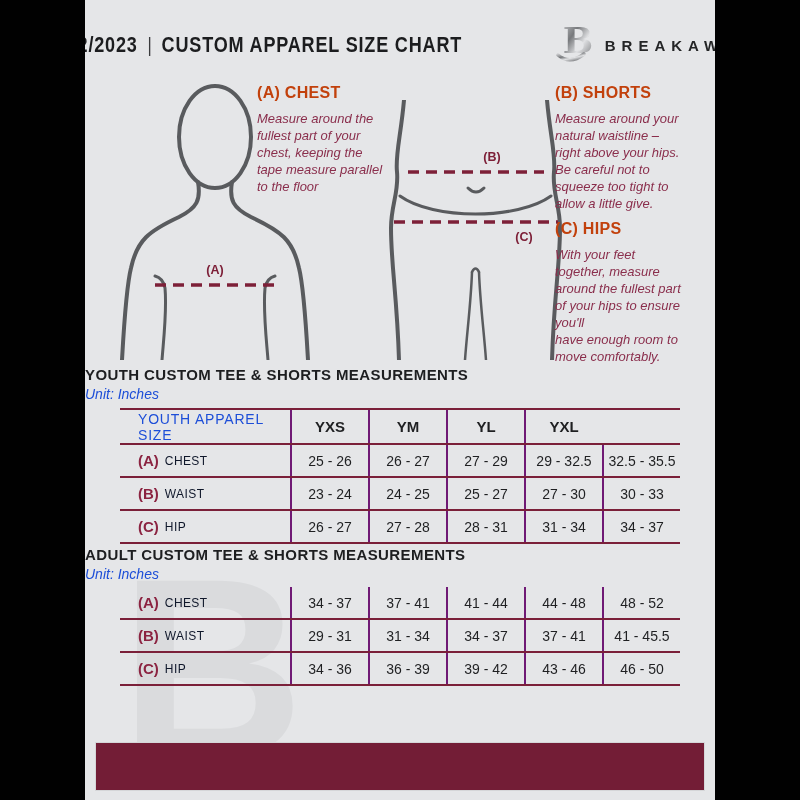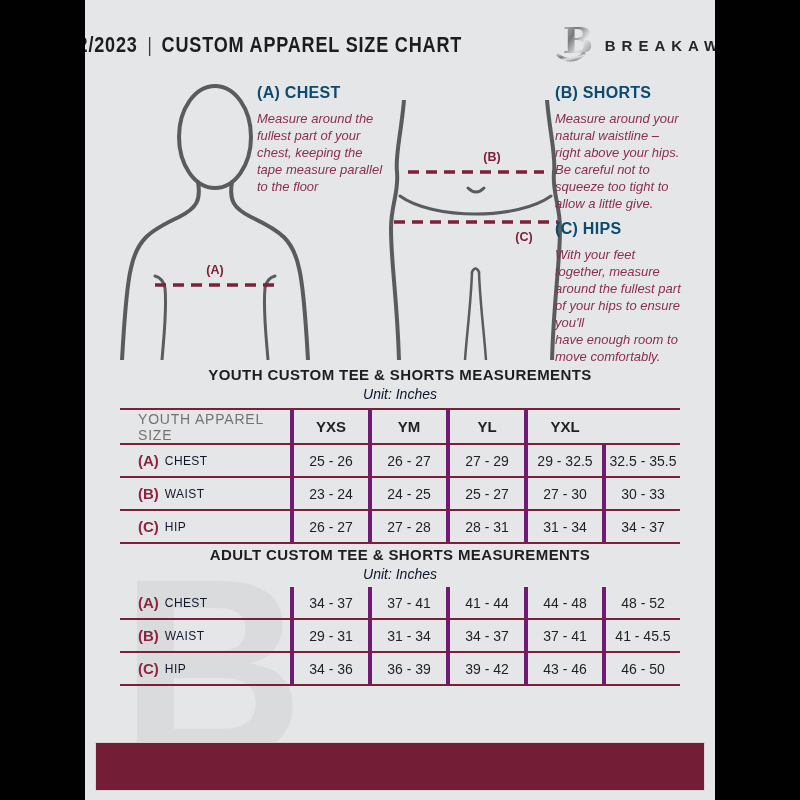--- a/index.html
+++ b/index.html
@@ -11,45 +11,45 @@
   .header{position:absolute;top:20px;left:28px;width:574px;height:50px;display:flex;
           justify-content:center;align-items:center;z-index:2;}
   .title-wrap{display:flex;align-items:center;transform:scaleX(.82);transform-origin:left center;white-space:nowrap;}
   .hdr-year,.hdr-title{font-size:22px;font-weight:bold;color:#1c1d1f;letter-spacing:1px;}
   .hdr-divider{font-size:20px;font-weight:normal;color:#3a3b3d;margin:0 12px;}
   .brand-wrap{display:flex;align-items:center;gap:9px;}
   .brand-text{font-size:15px;font-weight:bold;color:#242526;letter-spacing:6px;}
 
   
   .instr{position:absolute;z-index:2;}
-  .instr h3{margin:0 0 8px 0;font-size:16px;font-weight:bold;color:#0c4a6e;letter-spacing:.3px;}
+  .instr h3{margin:0 0 8px 0;font-size:16px;font-weight:bold;color:#c2410c;letter-spacing:.3px;}
   .instr p{margin:0;font-size:13px;line-height:17px;font-style:italic;color:#8a2e4c;white-space:pre-line;}
   #instr-a{left:172px;top:84px;width:168px;}
   #instr-b{left:470px;top:84px;width:152px;}
   #instr-c{left:470px;top:220px;width:158px;}
 
   
   .fig{position:absolute;z-index:1;}
   #fig-upper{left:30px;top:80px;}
   #fig-lower{left:303px;top:100px;}
 
   
-  .sec-title{position:absolute;left:0;width:630px;text-align:center;z-index:2;}
+  .sec-title{position:absolute;left:0;width:630px;text-align:left;z-index:2;}
   .sec-title .t1{font-size:15px;font-weight:bold;color:#1d1e20;letter-spacing:.4px;}
-  .sec-title .t2{font-size:14px;font-style:italic;color:#0f172a;margin-top:3px;}
+  .sec-title .t2{font-size:14px;font-style:italic;color:#1d4ed8;margin-top:3px;}
 
   
   .tbl{position:absolute;left:35px;width:560px;z-index:2;}
   .t-row{display:grid;grid-template-columns:170px repeat(5,78px);border-bottom:2px solid #7b2039;}
   .t-row.t-head{border-top:2px solid #7b2039;}
   .t-cell{display:flex;align-items:center;justify-content:center;height:31px;
-          font-size:14px;color:#1f2022;border-left:4px solid #701a75;}
+          font-size:14px;color:#1f2022;border-left:2px solid #701a75;}
   .t-head .t-cell{height:33px;font-weight:bold;font-size:15px;}
   .t-cell.t-first{border-left:none;justify-content:flex-start;padding-left:18px;}
-  .t-head .t-cell.t-first{font-weight:normal;font-size:14px;color:#737373;letter-spacing:.8px;}
+  .t-head .t-cell.t-first{font-weight:normal;font-size:14px;color:#1d4ed8;letter-spacing:.8px;}
   .row-prefix{color:#8b2341;font-weight:bold;margin-right:6px;font-size:15px;}
   .row-label{color:#0f172a;font-size:12px;letter-spacing:.4px;}
 
   
   .watermark{position:absolute;left:35px;top:540px;font-size:255px;line-height:255px;font-weight:bold;
              color:#dadbdd;z-index:0;font-family:"Liberation Sans",sans-serif;}
   .footer-bar{position:absolute;left:10px;top:742px;width:608px;height:47px;background:#731d36;
               border:1px solid #d5d6d8;z-index:3;}
 </style>
 </head>

